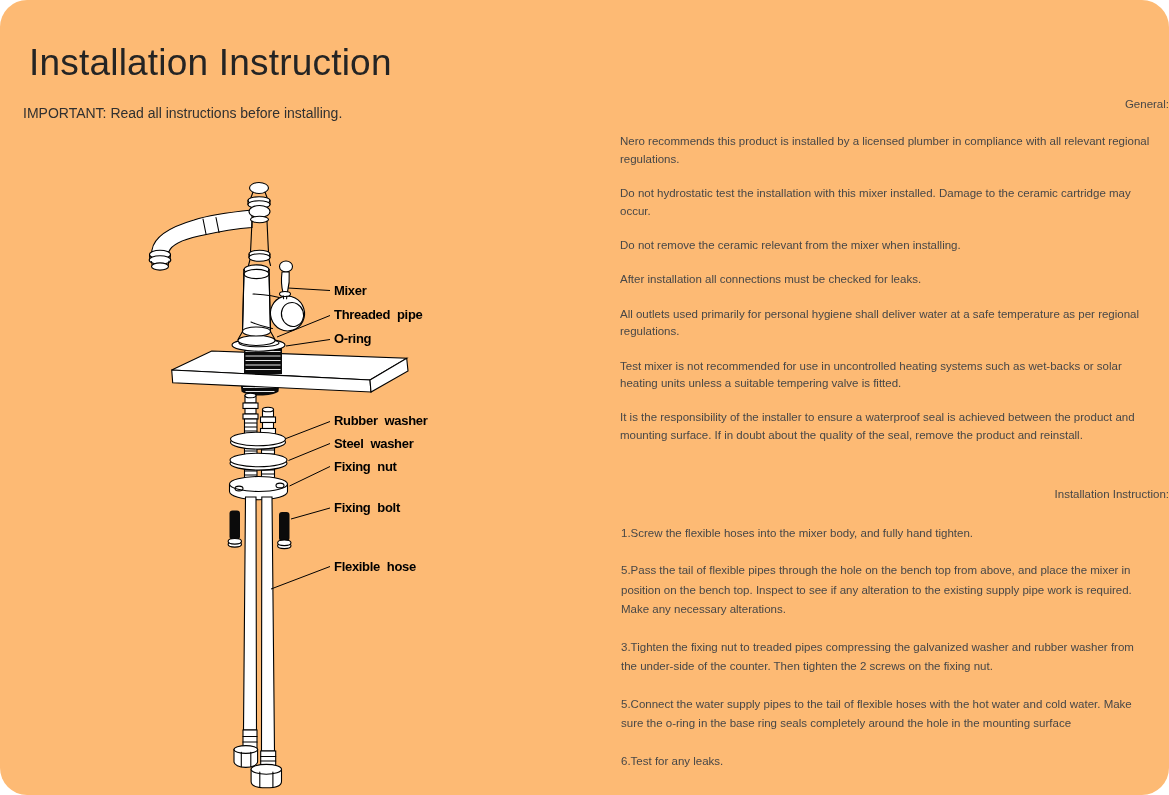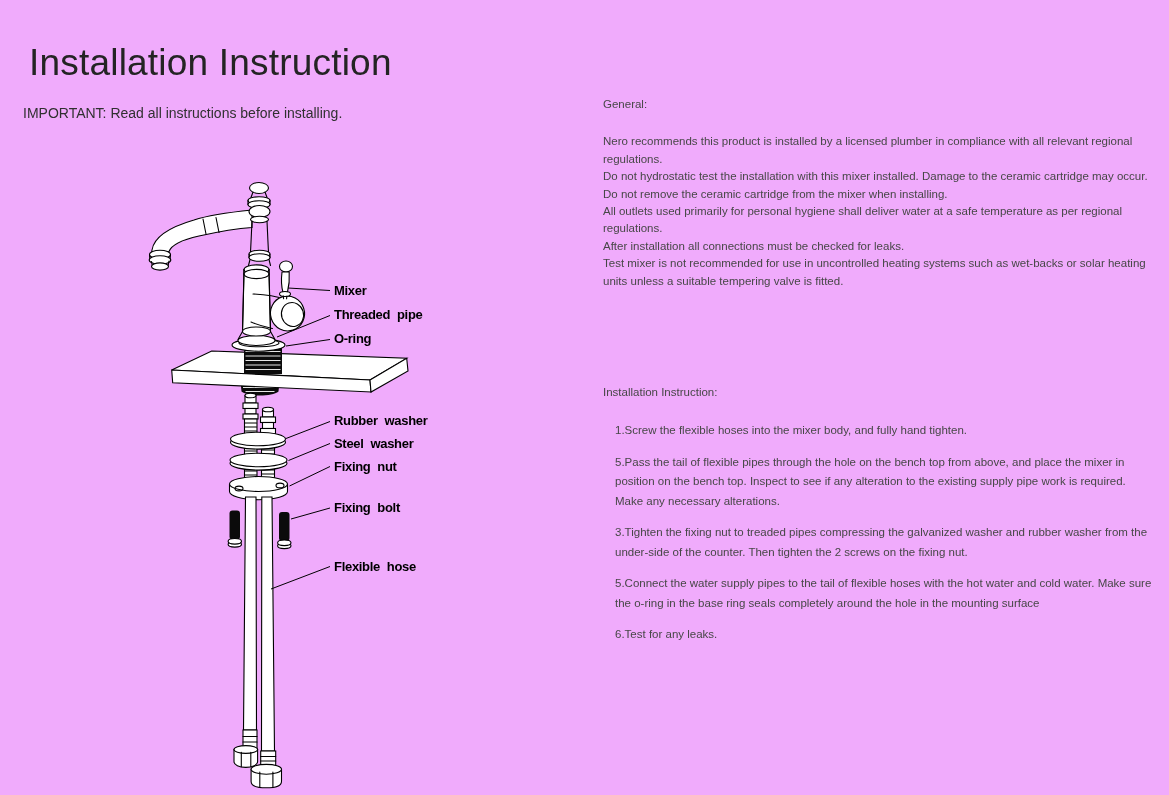--- a/index.html
+++ b/index.html
@@ -8,21 +8,22 @@
     background: #ffffff;
     width: 1169px;
     height: 795px;
     overflow: hidden;
     font-family: "Liberation Sans", sans-serif;
   }
   .page {
     position: relative;
     width: 1169px;
     height: 795px;
-    background: #f0abfc;
+    background: #fdba74;
+    border-radius: 27px;
   }
   .doc-title {
     position: absolute;
     left: 29px;
     top: 17px;
     font-size: 37px;
     letter-spacing: 0.2px;
     color: #242424;
     font-weight: 400;
     white-space: nowrap;
@@ -40,30 +41,31 @@
     left: 603px;
     top: 96px;
     width: 566px;
     color: #474747;
     font-size: 11.5px;
   }
   .sec-heading {
     font-size: 11.5px;
     line-height: 17.4px;
     margin: 0 0 20px 0;
+    text-align: right;
   }
   .para {
-    margin: 0;
+    margin: 17px;
     line-height: 17.4px;
   }
   .install-heading {
-    margin-top: 94px;
+    margin-top: 42px;
   }
   .step {
-    margin: 12px;
+    margin: 18px;
     line-height: 19.5px;
   }
   svg .ln { stroke: #000; stroke-width: 1.1; fill: none; stroke-linecap: round; }
   svg .fw { stroke: #000; stroke-width: 1.1; fill: #ffffff; }
   svg .blk { fill: #0b0b0b; stroke: none; }
   svg .wln { stroke: #fff; stroke-width: 0.9; fill: none; }
   svg .leader { stroke: #000; stroke-width: 1; fill: none; }
   svg .lbl {
     font-family: "Liberation Sans", sans-serif;
     font-size: 13px;
@@ -247,24 +249,25 @@
       <text class="lbl" x="334" y="471">Fixing nut</text>
       <text class="lbl" x="334" y="512">Fixing bolt</text>
       <text class="lbl" x="334" y="571">Flexible hose</text>
     </g>
   </svg>
 
   <div class="right-col">
     <p class="sec-heading">General:</p>
     <p class="para">Nero recommends this product is installed by a licensed plumber in compliance with all relevant regional regulations.</p>
     <p class="para">Do not hydrostatic test the installation with this mixer installed. Damage to the ceramic cartridge may occur.</p>
-    <p class="para">Do not remove the ceramic cartridge from the mixer when installing.</p>
+    <p class="para">Do not remove the ceramic relevant from the mixer when installing.</p>
+    <p class="para">After installation all connections must be checked for leaks.</p>
     <p class="para">All outlets used primarily for personal hygiene shall deliver water at a safe temperature as per regional regulations.</p>
-    <p class="para">After installation all connections must be checked for leaks.</p>
     <p class="para">Test mixer is not recommended for use in uncontrolled heating systems such as wet-backs or solar heating units unless a suitable tempering valve is fitted.</p>
+    <p class="para">It is the responsibility of the installer to ensure a waterproof seal is achieved between the product and mounting surface. If in doubt about the quality of the seal, remove the product and reinstall.</p>
 
     <p class="sec-heading install-heading">Installation Instruction:</p>
     <p class="step">1.Screw the flexible hoses into the mixer body, and fully hand tighten.</p>
     <p class="step">5.Pass the tail of flexible pipes through the hole on the bench top from above, and place the mixer in position on the bench top. Inspect to see if any alteration to the existing supply pipe  work is required. Make any necessary alterations.</p>
     <p class="step">3.Tighten the fixing nut to treaded pipes compressing the galvanized washer and rubber washer from the under-side of the counter. Then tighten the 2 screws on the fixing nut.</p>
     <p class="step">5.Connect the water supply pipes to the tail of flexible hoses with the hot water and cold water. Make sure the o-ring in the base ring seals completely around the hole in the mounting surface</p>
     <p class="step">6.Test for any leaks.</p>
   </div>
 
 </div>

